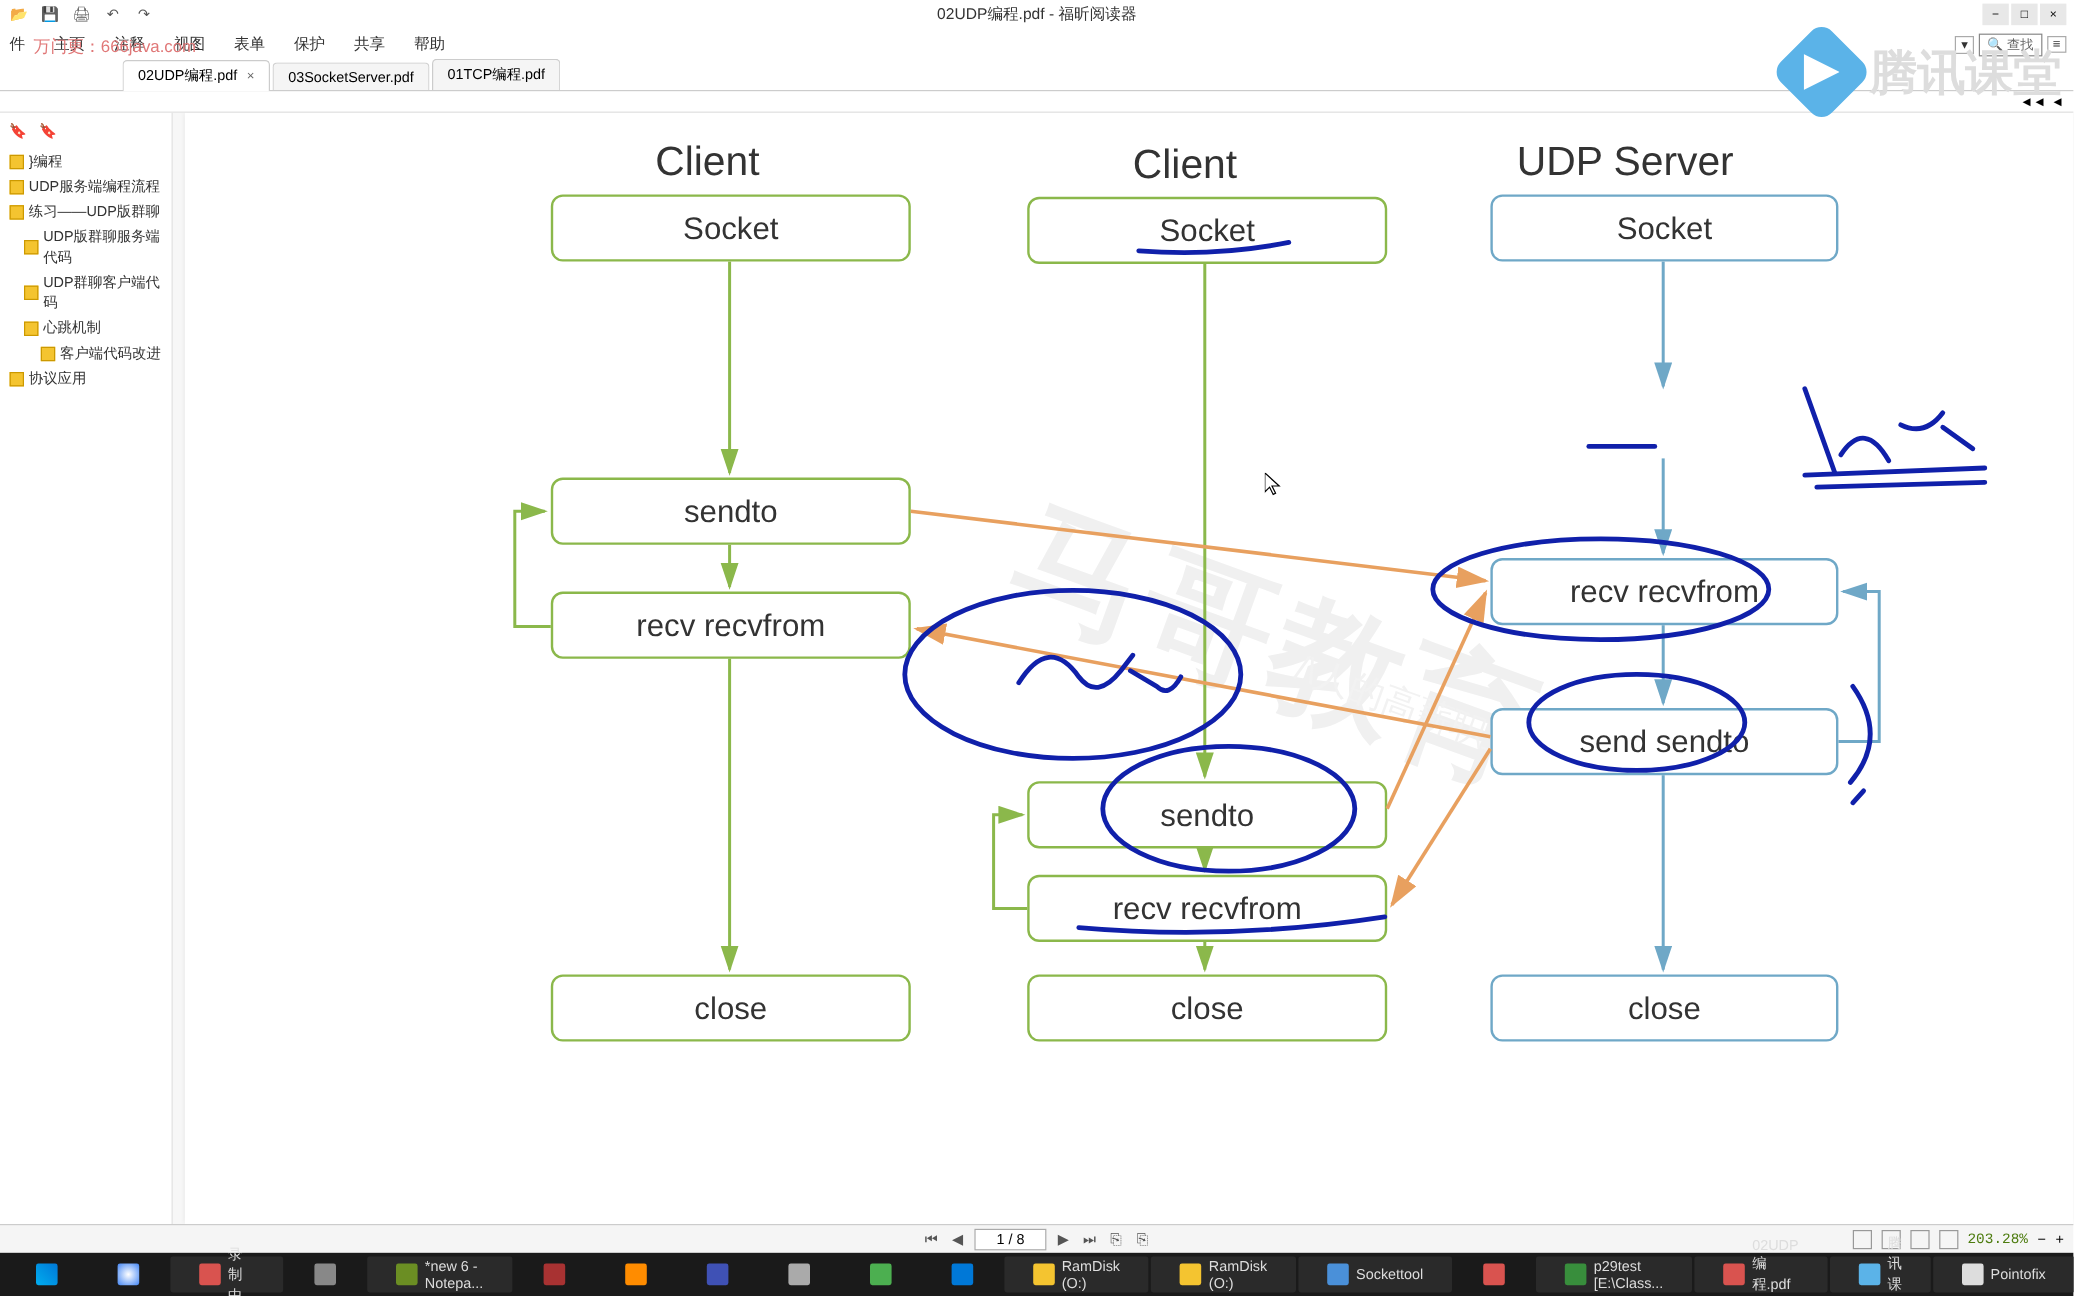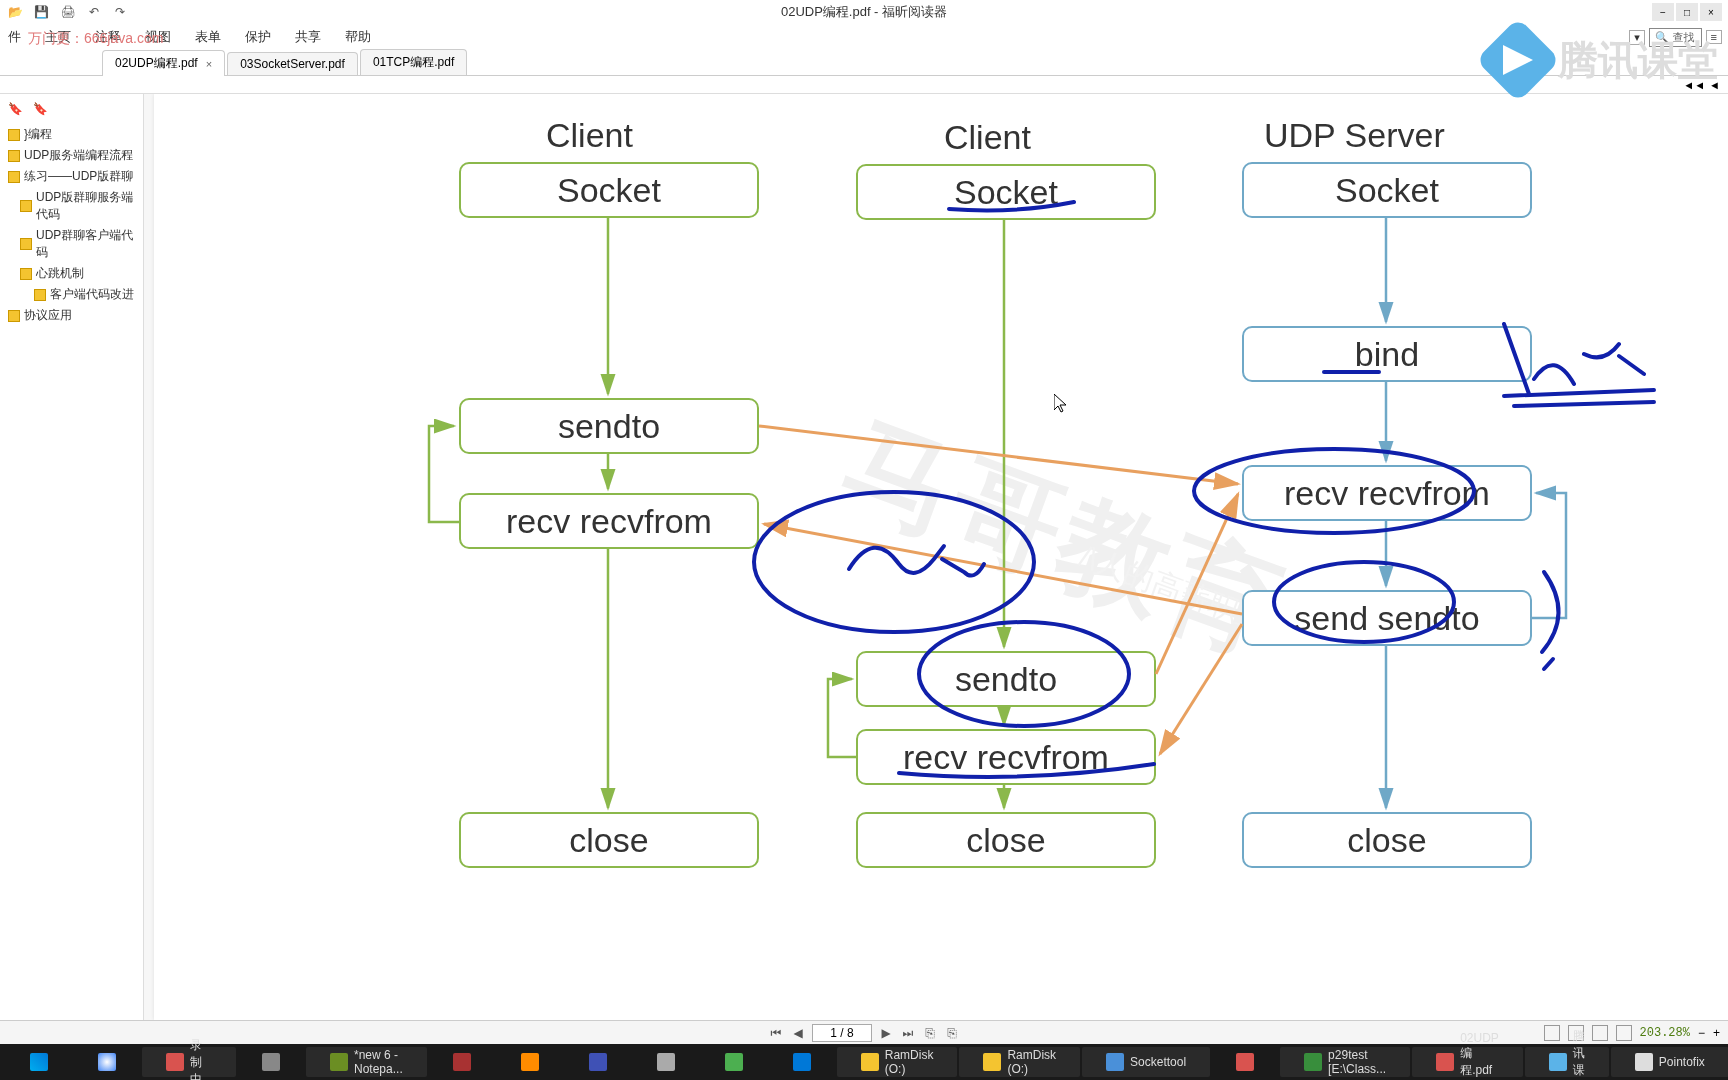--- a/index.html
+++ b/index.html
@@ -41,21 +41,21 @@
 .tree-icon { width: 12px; height: 12px; background: #f4c430; border: 1px solid #cc9900; flex-shrink: 0; }
 
 .content { flex: 1; background: #f7f7f7; position: relative; overflow: hidden; }
 .page { position: absolute; left: 10px; top: 0; right: 0; bottom: 0; background: #fff; box-shadow: 0 0 4px rgba(0,0,0,0.1); }
 
 .watermark-bg { position: absolute; left: 680px; top: 370px; transform: rotate(20deg); font-size: 110px; color: #f0f0f0; font-weight: bold; z-index: 0; letter-spacing: 4px; pointer-events: none; }
 .watermark-bg-sub { position: absolute; left: 920px; top: 480px; transform: rotate(20deg); font-size: 30px; color: #f2f2f2; z-index: 0; pointer-events: none; }
 
 .diagram { position: absolute; inset: 0; z-index: 1; }
 .dlabel { position: absolute; font-size: 34px; color: #333; }
-.dbox { position: absolute; border: 2.5px solid; border-radius: 10px; display: flex; align-items: center; justify-content: center; font-size: 34px; background: #fff; }
+.dbox { position: absolute; border: 2.5px solid; border-radius: 10px; display: flex; align-items: center; justify-content: center; font-size: 26px; background: #fff; }
 .green { border-color: #8bb84b; color: #333; }
 .blue { border-color: #6fa8c7; color: #333; }
 
 svg.annot { position: absolute; inset: 0; width: 100%; height: 100%; z-index: 3; pointer-events: none; }
 
 .bottom-text { position: absolute; left: 420px; bottom: 8px; font-size: 30px; color: #333; display: flex; align-items: center; gap: 12px; }
 .bullet { width: 8px; height: 8px; background: #333; border-radius: 50%; }
 
 .statusbar { height: 24px; background: #f5f5f5; border-top: 1px solid #ccc; display: flex; align-items: center; justify-content: center; font-size: 12px; gap: 8px; position: relative; }
 .statusbar-center { display: flex; align-items: center; gap: 6px; }
@@ -187,21 +187,20 @@
         <div class="dbox green" style="left:305px;top:304px;width:300px;height:56px;">sendto</div>
         <div class="dbox green" style="left:305px;top:399px;width:300px;height:56px;">recv recvfrom</div>
         <div class="dbox green" style="left:305px;top:718px;width:300px;height:56px;">close</div>
 
         <div class="dbox green" style="left:702px;top:70px;width:300px;height:56px;">Socket</div>
         <div class="dbox green" style="left:702px;top:557px;width:300px;height:56px;">sendto</div>
         <div class="dbox green" style="left:702px;top:635px;width:300px;height:56px;">recv recvfrom</div>
         <div class="dbox green" style="left:702px;top:718px;width:300px;height:56px;">close</div>
 
         <div class="dbox blue" style="left:1088px;top:68px;width:290px;height:56px;">Socket</div>
-        <div class="dbox blue" style="left:1088px;top:232px;width:290px;height:56px;">bind</div>
         <div class="dbox blue" style="left:1088px;top:371px;width:290px;height:56px;">recv recvfrom</div>
         <div class="dbox blue" style="left:1088px;top:496px;width:290px;height:56px;">send sendto</div>
         <div class="dbox blue" style="left:1088px;top:718px;width:290px;height:56px;">close</div>
 
         <svg width="100%" height="100%" style="position:absolute;inset:0;z-index:0;">
           <defs>
             <marker id="ag" markerWidth="10" markerHeight="10" refX="8" refY="3" orient="auto">
                 <path d="M0,0 L0,6 L9,3 z" fill="#8bb84b"></path>
               </marker>
             <marker id="ab" markerWidth="10" markerHeight="10" refX="8" refY="3" orient="auto">

